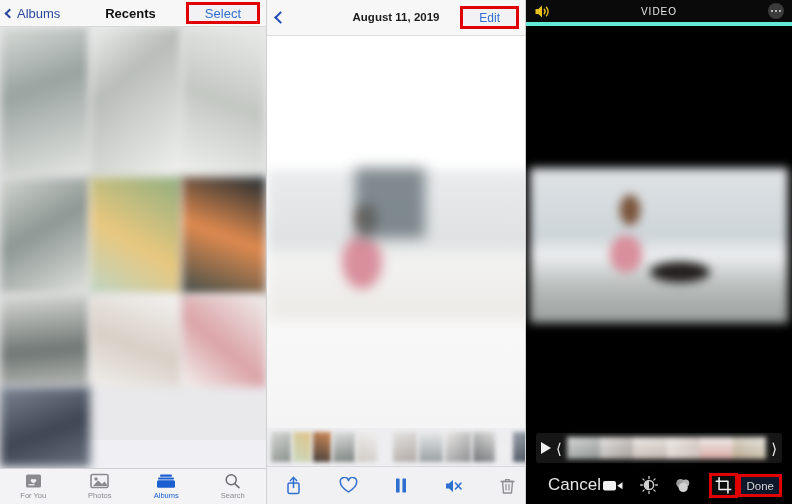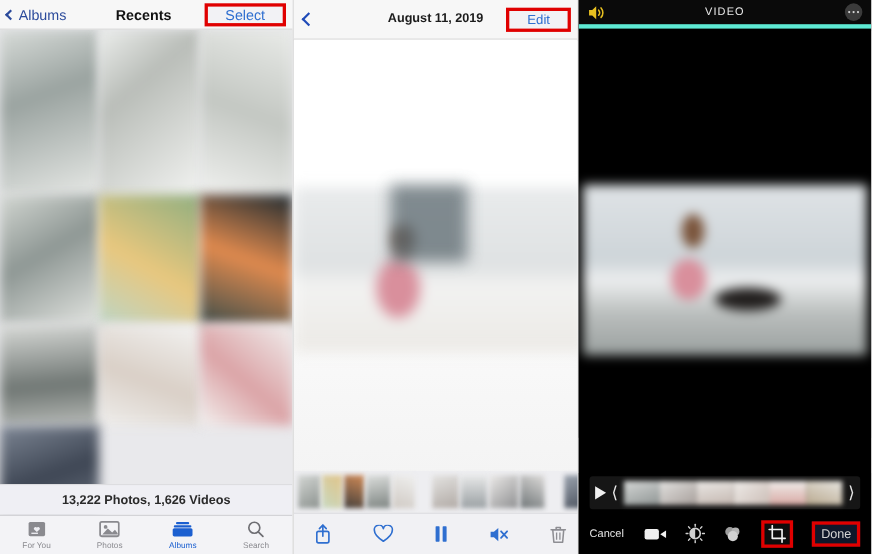--- a/index.html
+++ b/index.html
@@ -86,21 +86,21 @@
   .toolbar-2 {
     position:absolute; bottom:0; left:0; width:266px; height:38px;
     background:#f1f1f4; border-top:1px solid #d9d9dd;
     display:flex; align-items:center; justify-content:space-around;
   }
 
   
   .nav-bar-3 {
     height:26px; background:#0a0a0a;
     display:flex; align-items:center; justify-content:space-between;
-    padding:11px 8px; position:relative; border-bottom:6px solid #5eead4;
+    padding:11px 8px; position:relative; border-bottom:4px solid #5eead4;
   }
   .nav-title-3 { font-size:10px; color:#e8e8e8; letter-spacing:1px; position:absolute; left:0; right:0; text-align:center; }
   .more-btn {
     width:16px; height:16px; border-radius:50%; background:#3b3b3b;
     display:flex; align-items:center; justify-content:center; gap:1.5px;
   }
   .more-dot { width:2.5px; height:2.5px; border-radius:50%; background:#d8d8d8; }
 
   .video-stage-3 { position:absolute; top:26px; left:0; width:266px; height:372px; background:#000; }
   .vid-frame-3 {
@@ -116,21 +116,21 @@
   .play-tri { width:0; height:0; border-left:10px solid #f0f0f0; border-top:6.5px solid transparent; border-bottom:6.5px solid transparent; }
   .trim-handle { color:#e8e8e8; font-size:15px; line-height:15px; }
   .trim-film { flex:1; height:22px; overflow:hidden; display:flex; filter:blur(2.5px); }
   .trim-cell { flex:1; height:22px; background-size:cover; }
 
   .toolbar-3 {
     position:absolute; bottom:0; left:0; width:266px; height:38px;
     background:#000; display:flex; align-items:center; justify-content:space-between;
     padding:0 10px;
   }
-  .cancel-txt { color:#e6e6e6; font-size:10px; }
+  .cancel-txt { color:#e6e6e6; font-size:17px;margin-left:12px; }
   .done-txt { color:#d5d5d5; font-size:11.5px; }
   .hl-red-dark { border:3px solid #e00000; padding:1px 5px; line-height:14px; background:#0f172a; }
   .hl-red-icon { border:3px solid #e00000; padding:1px 3px; display:flex; align-items:center; background:#0d0d0d; }
   .t3-icons { display:flex; align-items:center; gap:16px; }
 </style>
 </head>
 <body>
 
 <div class="panel panel-1">
 
@@ -155,23 +155,20 @@
     <div class="tile" style="left:90px;top:150px;width:92px;height:118px;background:linear-gradient(30deg,#bcd5c6,#e8c77e 45%,#8fae7f);"></div>
     <div class="tile" style="left:182px;top:150px;width:84px;height:118px;background:linear-gradient(20deg,#3d4d4a,#e08a4e 50%,#1e2a30);"></div>
 
     <div class="tile" style="left:0;top:268px;width:90px;height:92px;background:linear-gradient(175deg,#d9dbd8,#6f7673 60%,#b9bcb8);"></div>
     <div class="tile" style="left:90px;top:268px;width:92px;height:92px;background:linear-gradient(200deg,#f3f3f2,#d9cfc6 55%,#efeeec);"></div>
     <div class="tile" style="left:182px;top:268px;width:84px;height:92px;background:linear-gradient(220deg,#f0eeed,#dba3a6 55%,#f3f1ef);"></div>
 
     <div class="tile" style="left:0;top:360px;width:90px;height:80px;background:linear-gradient(160deg,#7d8694,#3e4654 55%,#6b7380);"></div>
   </div>
 
-  <div class="count-bar">
-    <span class="count-txt">13,222 Photos, 1,626 Videos</span>
-  </div>
 
   <div class="tabbar-1">
     <div class="tab-item">
       <svg width="17" height="16" viewBox="0 0 17 16">
         <rect x="1" y="1.5" width="15" height="13" rx="1.5" fill="#8a8a8f"></rect>
         <path d="M8.5 6.6 a1.6 1.6 0 0 1 2.7 1.6 L8.5 10.6 L5.8 8.2 A1.6 1.6 0 0 1 8.5 6.6 Z" fill="#efeff4"></path>
         <rect x="3.5" y="11.2" width="6" height="1.2" fill="#efeff4"></rect>
       </svg>
       <span class="tab-label">For You</span>
     </div>

